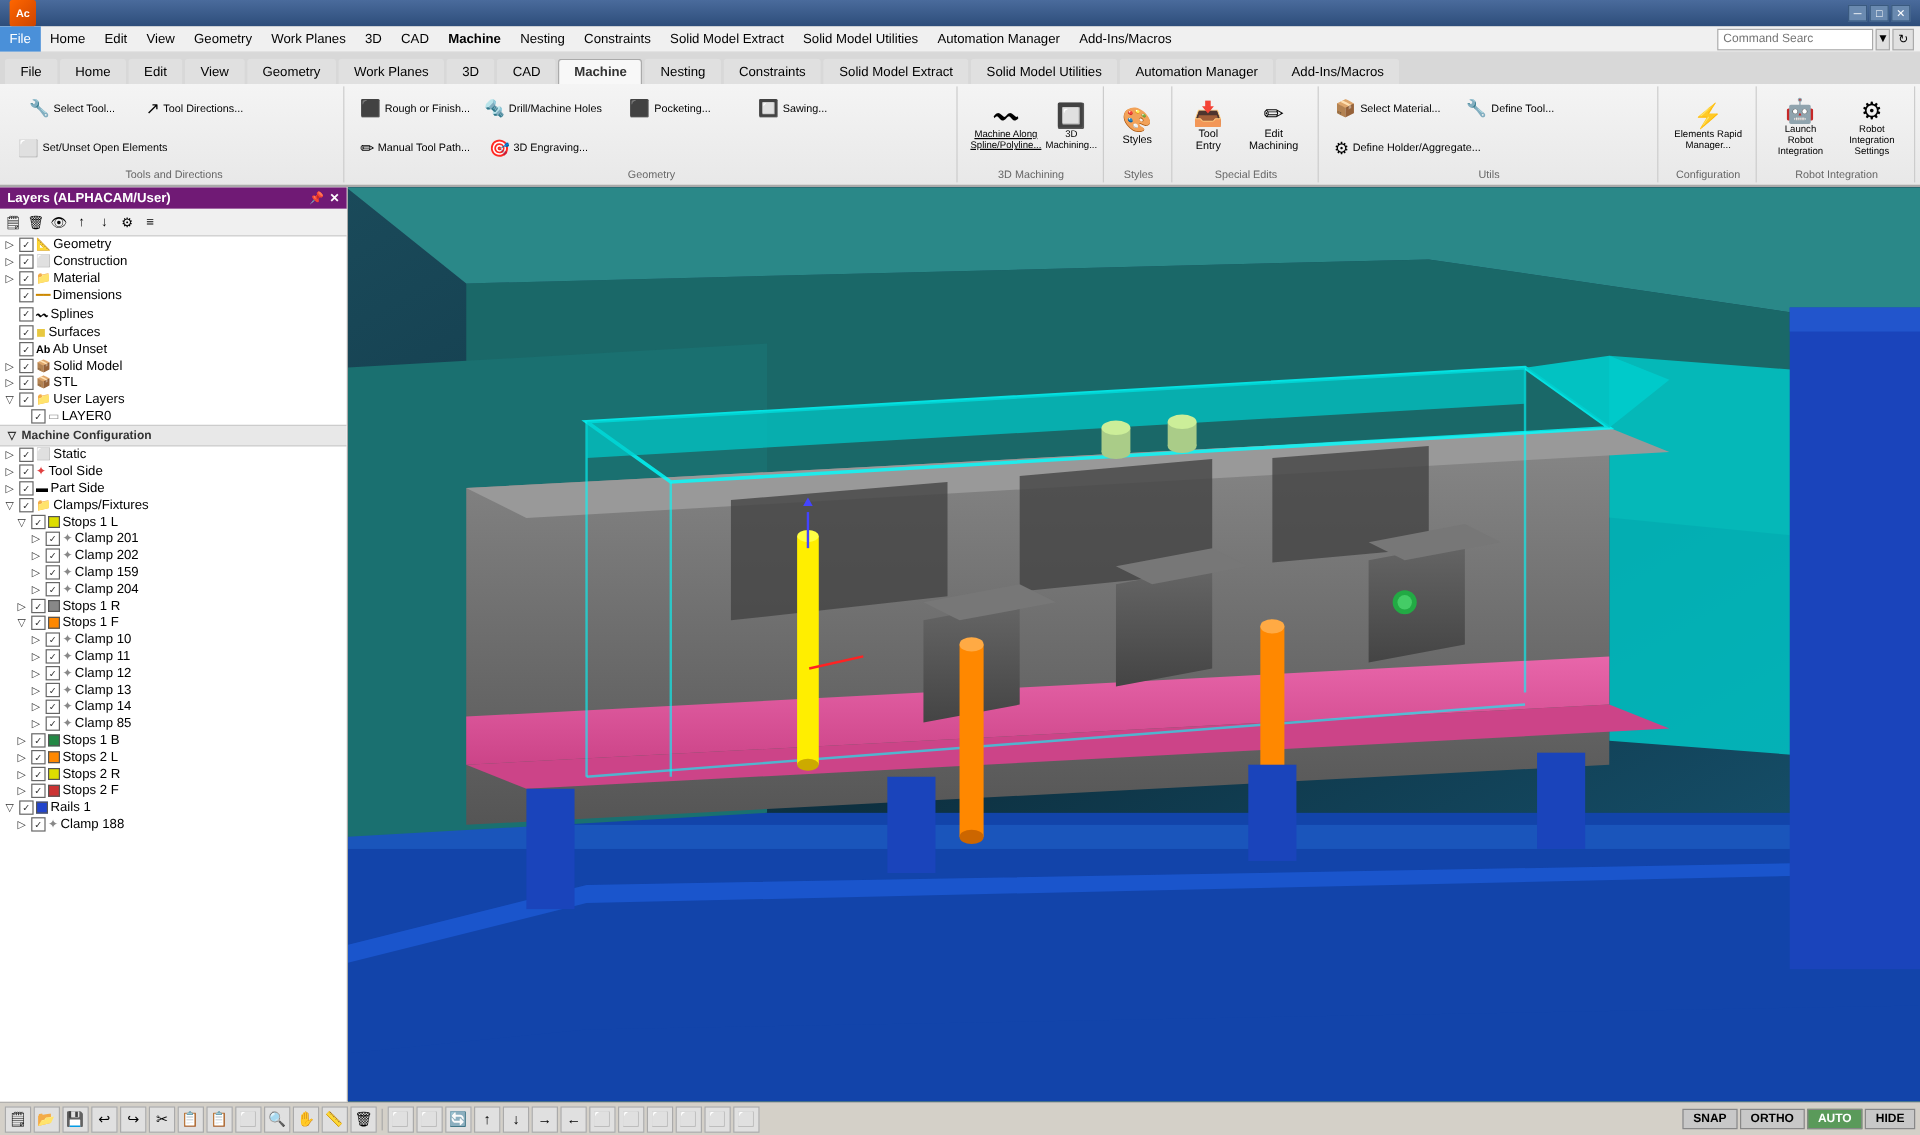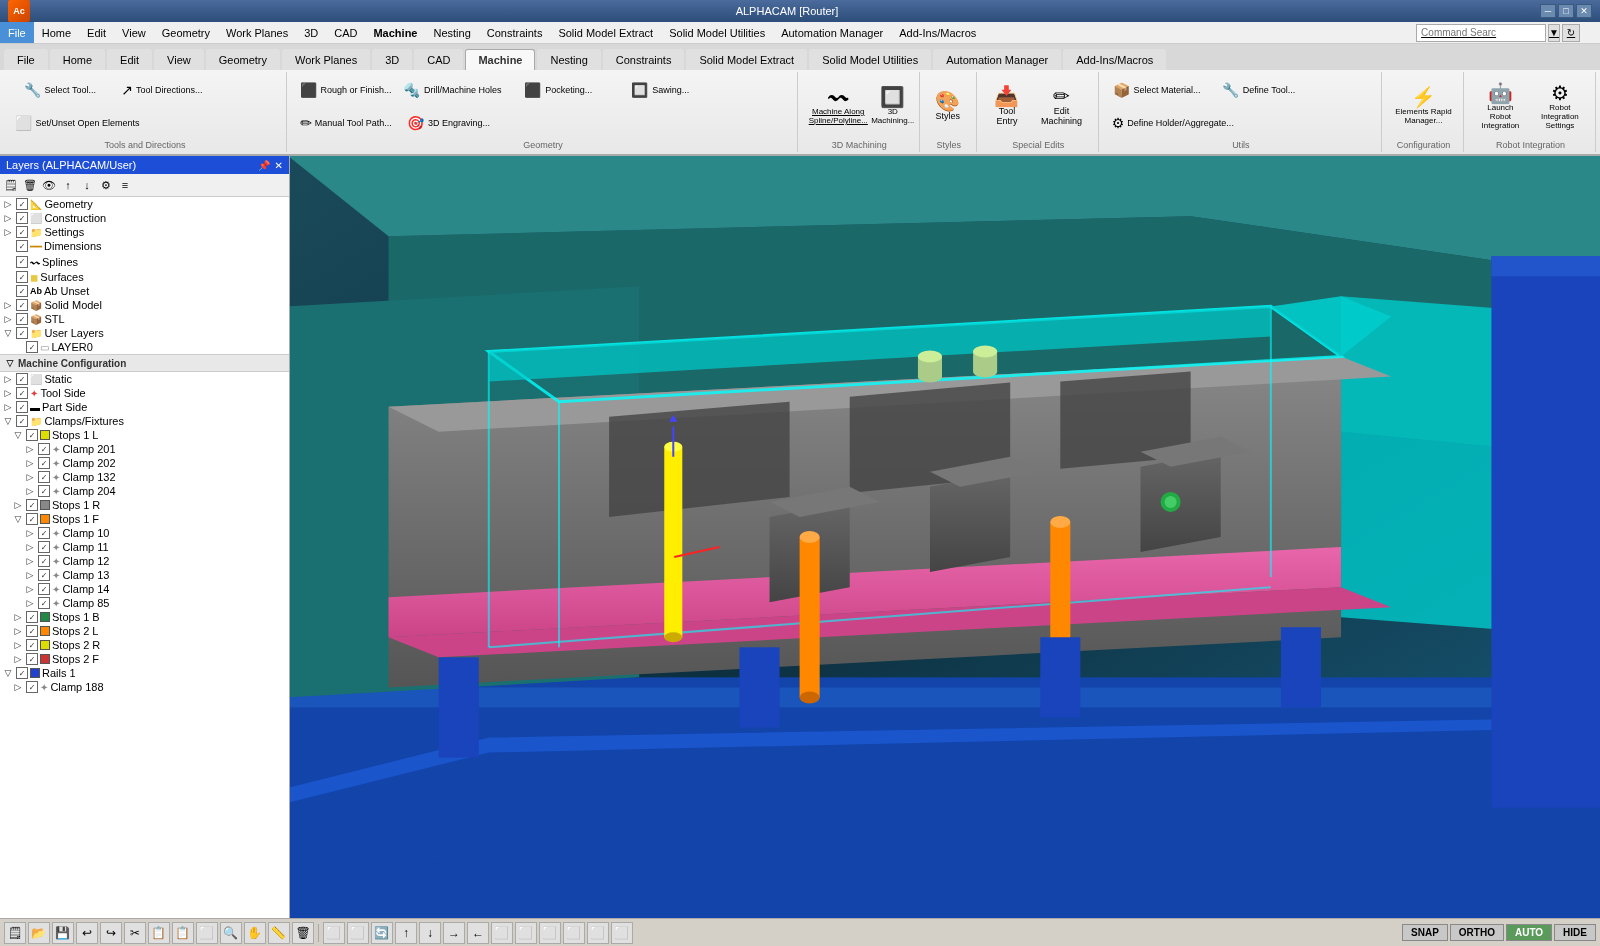--- a/index.html
+++ b/index.html
@@ -132,25 +132,25 @@
     
     #sidebar {
       width: 290px;
       background: white;
       border-right: 1px solid #aaa;
       display: flex;
       flex-direction: column;
       overflow: hidden;
     }
     #sidebar-header {
-      background: #1d4ed8;
+      background: #701a75;
       color: white;
       padding: 3px 6px;
       font-size: 11px;
-      font-weight: normal;
+      font-weight: bold;
       display: flex;
       align-items: center;
       justify-content: space-between;
       gap: 20px;
     }
     #sidebar-toolbar {
       display: flex;
       align-items: center;
       padding: 2px;
       background: #f0f0f0;
@@ -283,21 +283,20 @@
       align-items: center;
     }
   </style>
 </head>
 <body>
 
 <div id="title-bar">
   <div style="display:flex;align-items:flex-start;">
     <div class="ac-logo">Ac</div>
   </div>
-  <div class="title">ALPHACAM [Router]</div>
   <div class="win-controls">
     <div class="win-btn">─</div>
     <div class="win-btn">□</div>
     <div class="win-btn">✕</div>
   </div>
 </div>
 
 <div id="menu-bar">
   <div class="menu-item active">File</div>
   <div class="menu-item">Home</div>
@@ -307,21 +306,21 @@
   <div class="menu-item">Work Planes</div>
   <div class="menu-item">3D</div>
   <div class="menu-item">CAD</div>
   <div class="menu-item" style="font-weight:bold;">Machine</div>
   <div class="menu-item">Nesting</div>
   <div class="menu-item">Constraints</div>
   <div class="menu-item">Solid Model Extract</div>
   <div class="menu-item">Solid Model Utilities</div>
   <div class="menu-item">Automation Manager</div>
   <div class="menu-item">Add-Ins/Macros</div>
-  <div style="margin-left:auto;padding-right:20px;display:flex;align-items:center;gap:2px;text-decoration:underline;">
+  <div style="margin-left:auto;padding-right:5px;display:flex;align-items:center;gap:2px;">
     <input type="text" placeholder="Command Searc" style="width: 130px; height: 18px; font-size: 10px; border: 1px solid rgb(170, 170, 170); padding: 2px 4px;">
     <button style="height:18px;border:1px solid #aaa;background:#e0e0e0;font-size:10px;cursor:pointer;">▼</button>
     <button style="width:18px;height:18px;border:1px solid #aaa;background:#e0e0e0;font-size:10px;cursor:pointer;">↻</button>
   </div>
 </div>
 
 <div id="ribbon">
   <div id="ribbon-tabs">
     <div class="ribbon-tab">File</div>
     <div class="ribbon-tab">Home</div>
@@ -501,21 +500,21 @@
       <div class="tree-item">
         <div class="tree-expander">▷</div>
         <div class="tree-checkbox checked">✓</div>
         <span style="display:inline-flex;align-items:center;margin-right:2px;color:#e04040;font-size:10px;">⬜</span>
         <span class="tree-label">Construction</span>
       </div>
       <div class="tree-item">
         <div class="tree-expander">▷</div>
         <div class="tree-checkbox checked">✓</div>
         <span style="display:inline-flex;align-items:center;margin-right:2px;font-size:10px;">📁</span>
-        <span class="tree-label">Settings</span>
+        <span class="tree-label">Material</span>
       </div>
       <div class="tree-item">
         <div class="tree-expander" style="width:12px;"></div>
         <div class="tree-checkbox checked">✓</div>
         <span style="display:inline-flex;align-items:center;margin-right:2px;color:#cc8800;font-size:10px;">━━</span>
         <span class="tree-label">Dimensions</span>
       </div>
       <div class="tree-item">
         <div class="tree-expander" style="width:12px;"></div>
         <div class="tree-checkbox checked">✓</div>
@@ -603,21 +602,21 @@
       <div class="tree-item indent-2">
         <div class="tree-expander">▷</div>
         <div class="tree-checkbox checked">✓</div>
         <span style="display:inline-flex;align-items:center;margin-right:2px;color:#888;font-size:10px;">✦</span>
         <span class="tree-label">Clamp 202</span>
       </div>
       <div class="tree-item indent-2">
         <div class="tree-expander">▷</div>
         <div class="tree-checkbox checked">✓</div>
         <span style="display:inline-flex;align-items:center;margin-right:2px;color:#888;font-size:10px;">✦</span>
-        <span class="tree-label">Clamp 132</span>
+        <span class="tree-label">Clamp 159</span>
       </div>
       <div class="tree-item indent-2">
         <div class="tree-expander">▷</div>
         <div class="tree-checkbox checked">✓</div>
         <span style="display:inline-flex;align-items:center;margin-right:2px;color:#888;font-size:10px;">✦</span>
         <span class="tree-label">Clamp 204</span>
       </div>
       <div class="tree-item indent-1">
         <div class="tree-expander">▷</div>
         <div class="tree-checkbox checked">✓</div>

